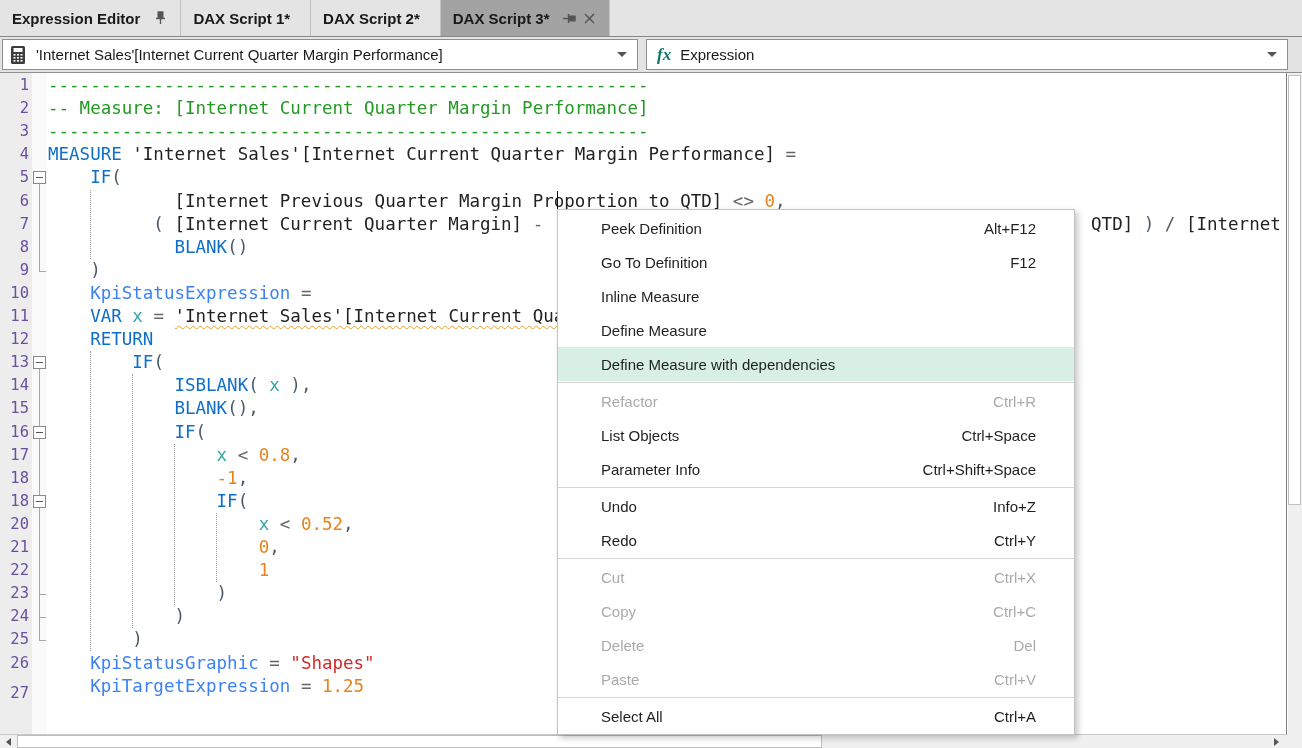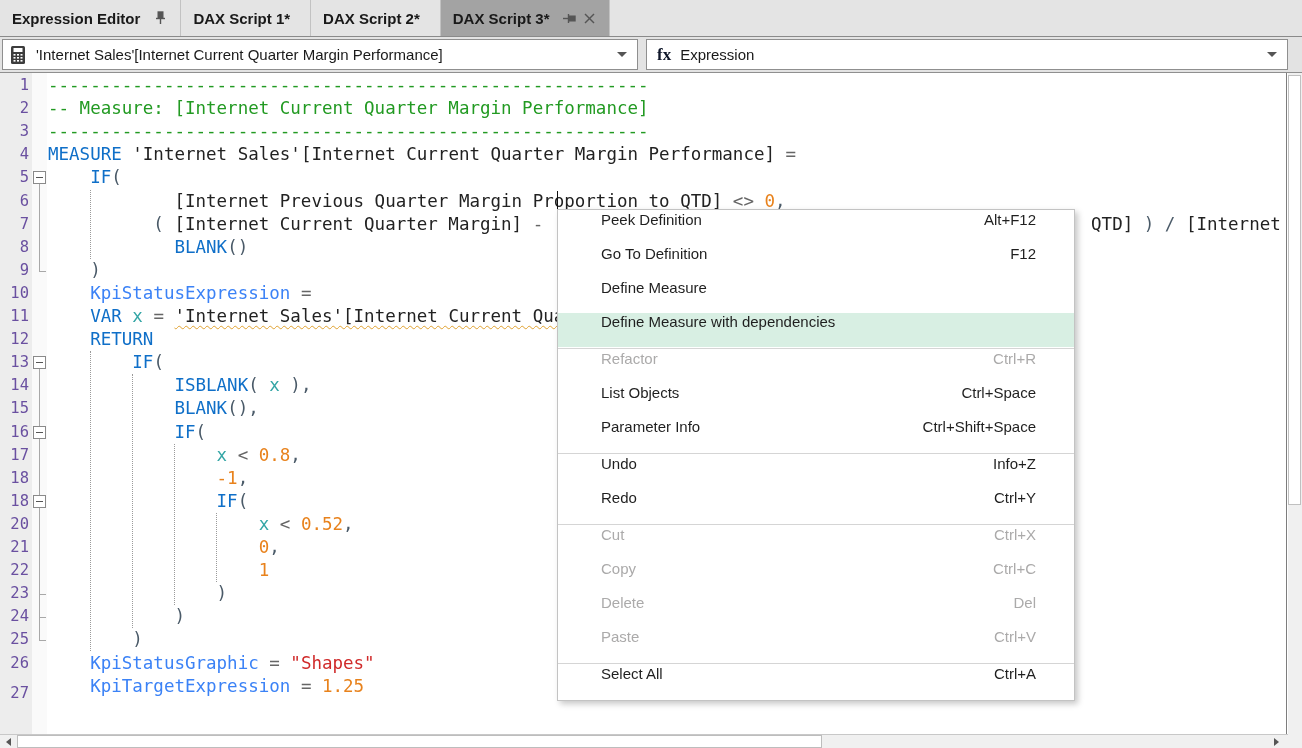--- a/index.html
+++ b/index.html
@@ -23,22 +23,22 @@
   #comborow { position:absolute; left:0; top:37px; width:1302px; height:36px;
     background:#e3e3e3; border-bottom:1px solid #8f8f8f; }
   .combo { position:absolute; top:2px; height:31px; background:#fff;
     border:1px solid #8f8f8f; display:flex; align-items:center; font-size:15px; color:#1a1a1a; }
   #combo-measure { left:2px; width:636px; }
   #combo-expression { left:646px; width:642px; }
   .combo .combo-text { flex:1; white-space:nowrap; overflow:hidden; }
   .combo .dd-arrow { width:0; height:0; border-left:5px solid transparent;
     border-right:5px solid transparent; border-top:5px solid #555; margin:0 10px; }
   .calc-icon { margin:0 10px 0 7px; display:inline-flex; }
-  .fx-icon { font-family:"Liberation Serif", serif; font-weight:bold;
-    font-size:17px; margin:0 9px 0 10px; color:#0f172a; }
+  .fx-icon { font-family:"Liberation Serif", serif; font-style:italic; font-weight:bold;
+    font-size:17px; margin:0 9px 0 10px; color:#0f766e; }
 
   
   #editor { position:absolute; left:0; top:73px; width:1287px; height:661px;
     background:#fff; overflow:hidden; border-right:1px solid #7d7d7d; }
   #gutter-num { position:absolute; left:0; top:0; width:32px; height:661px; background:#ededed; }
   #gutter-fold { position:absolute; left:32px; top:0; width:15px; height:661px; background:#fafafa; }
   .lnum { position:absolute; left:0; width:29px; text-align:right;
     font-family:"DejaVu Sans Mono", monospace; font-size:15.5px; line-height:23.1px; color:#6a50a0; }
   .fold-box { position:absolute; left:33px; width:13px; height:13px; background:#fff;
     border:1px solid #8a8a8a; }
@@ -58,21 +58,21 @@
   .tk-punc { color:#4a5a68; }
   .tk-wavy { text-decoration:underline; text-decoration-style:wavy;
     text-decoration-color:#e0a12f; text-decoration-thickness:1px; text-underline-offset:3px; }
   .indent-guide { position:absolute; width:0; border-left:1px dotted #9a9a9a; }
   #caret { position:absolute; width:1.5px; background:#111; }
 
   
   #context-menu { position:absolute; left:557px; top:209px; width:518px;
     background:#fff; border:1px solid #c3c3c3; box-shadow:3px 3px 6px rgba(0,0,0,.22);
     padding:1px 0; z-index:50; }
-  .menu-item { height:34px; display:flex; font-size:15px; color:#1f1f1f; }
+  .menu-item { height:34px; display:flex; align-items:center; font-size:15px; color:#1f1f1f; }
   .menu-item .mi-label { padding-left:43px; flex:1; white-space:nowrap; }
   .menu-item .mi-shortcut { padding-right:38px; white-space:nowrap; }
   .menu-item.disabled { color:#abaaaa; }
   .menu-item.highlighted { background:#d8efe3; }
   .menu-sep { border-top:1px solid #d5d5d5; margin:1px 0; }
 
   
   #vscroll { position:absolute; left:1288px; top:73px; width:14px; height:661px; background:#f0f0f0; }
   #vscroll .vthumb { position:absolute; left:0px; top:2px; width:13px; height:430px;
     background:#ffffff; border:1px solid #c0c0c0; }
@@ -246,20 +246,24 @@
   <div id="context-menu">
       <div class="menu-item">
         <span class="mi-label">Peek Definition</span>
         <span class="mi-shortcut">Alt+F12</span>
       </div>
       <div class="menu-item">
         <span class="mi-label">Go To Definition</span>
         <span class="mi-shortcut">F12</span>
       </div>
       <div class="menu-item">
+        <span class="mi-label">Inline Measure</span>
+        <span class="mi-shortcut"></span>
+      </div>
+      <div class="menu-item">
         <span class="mi-label">Define Measure</span>
         <span class="mi-shortcut"></span>
       </div>
       <div class="menu-item highlighted">
         <span class="mi-label">Define Measure with dependencies</span>
         <span class="mi-shortcut"></span>
       </div>
       <div class="menu-sep"></div>
       <div class="menu-item disabled">
         <span class="mi-label">Refactor</span>

